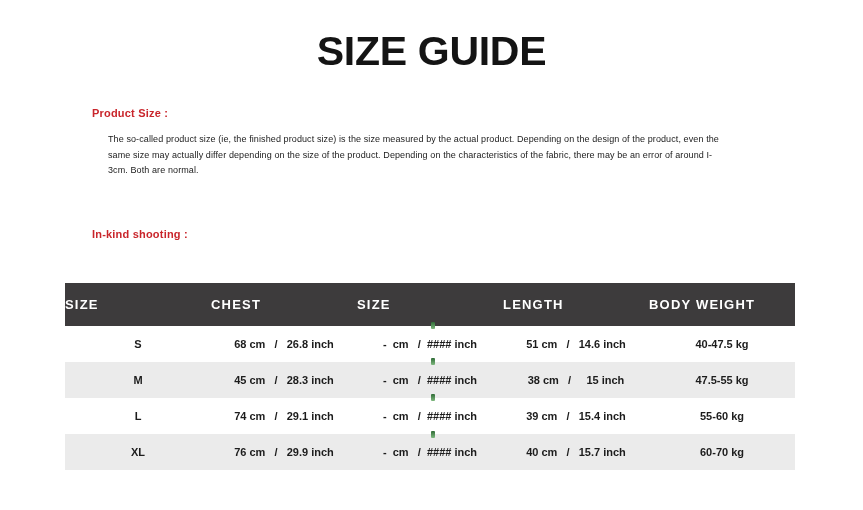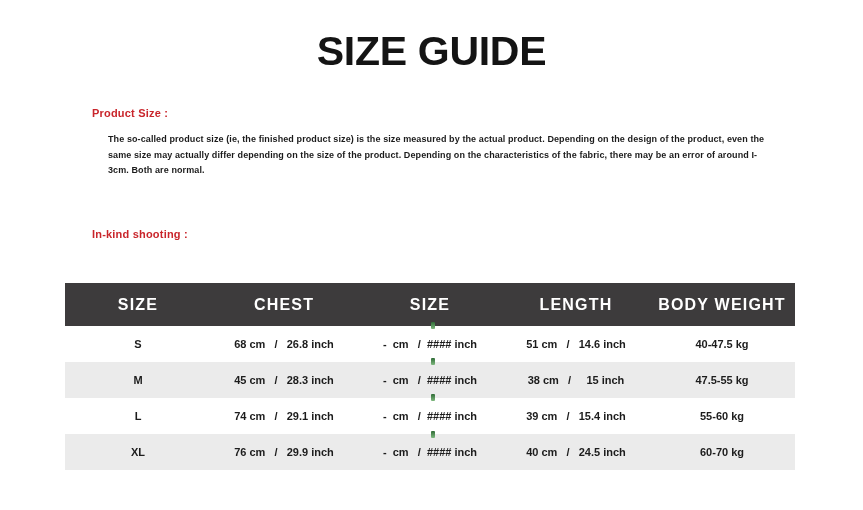--- a/index.html
+++ b/index.html
@@ -18,36 +18,36 @@
 
   .section-heading{
     position:absolute;left:92px;
     font-size:11px;font-weight:700;color:#c9252b;letter-spacing:0.2px;
   }
   .heading-1{top:107px;}
   .heading-2{top:183px;margin-top:45px;}
 
   .section-body{
     position:absolute;left:108px;
-    font-size:9px;font-weight:700;color:#1b1b1b;
+    font-size:9px;font-weight:400;color:#1b1b1b;
     line-height:15.5px;white-space:pre;letter-spacing:0.1px;
   }
   .body-1{top:132px;}
   .body-2{top:213px;}
 
   .size-table{
     position:absolute;left:65px;top:283px;width:730px;
   }
   .table-header{
     display:flex;height:43px;background:#3d3b3c;color:#ffffff;
     align-items:center;
   }
   .table-header .col{
-    flex:0 0 20%;text-align:center;
-    font-size:16px;font-weight:700;letter-spacing:1.2px;
+    flex:0 0 20%;
+    font-size:13px;font-weight:700;letter-spacing:1.2px;
   }
   .table-row{
     display:flex;height:36px;align-items:center;background:#ffffff;
   }
   .table-row.alt{background:#ebebeb;}
   .table-row .cell{
     flex:0 0 20%;text-align:center;
     font-size:11px;font-weight:700;color:#1c1c1c;white-space:pre;
   }
   .green-artifact{
@@ -105,21 +105,21 @@
       <div class="cell">74 cm   /   29.1 inch</div>
       <div class="cell">-  cm   /  #### inch</div>
       <div class="cell">39 cm   /   15.4 inch</div>
       <div class="cell">55-60 kg</div>
     </div>
 
     <div class="table-row alt">
       <div class="cell">XL</div>
       <div class="cell">76 cm   /   29.9 inch</div>
       <div class="cell">-  cm   /  #### inch</div>
-      <div class="cell">40 cm   /   24.5 inch</div>
+      <div class="cell">40 cm   /   15.7 inch</div>
       <div class="cell">60-70 kg</div>
     </div>
 
     <div class="green-artifact ga-1"></div>
     <div class="green-artifact ga-2"></div>
     <div class="green-artifact ga-3"></div>
     <div class="green-artifact ga-4"></div>
 
   </div>
 

